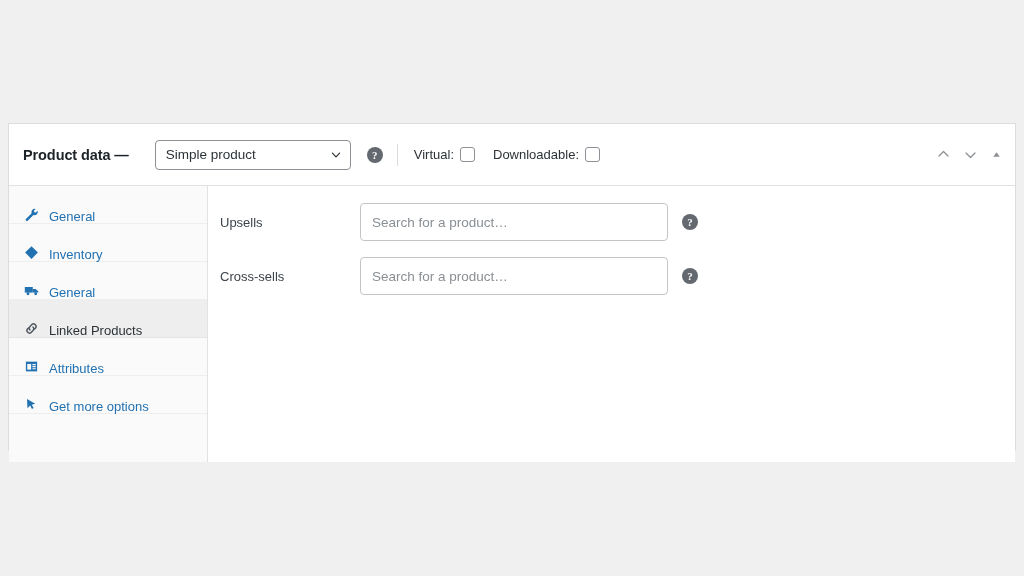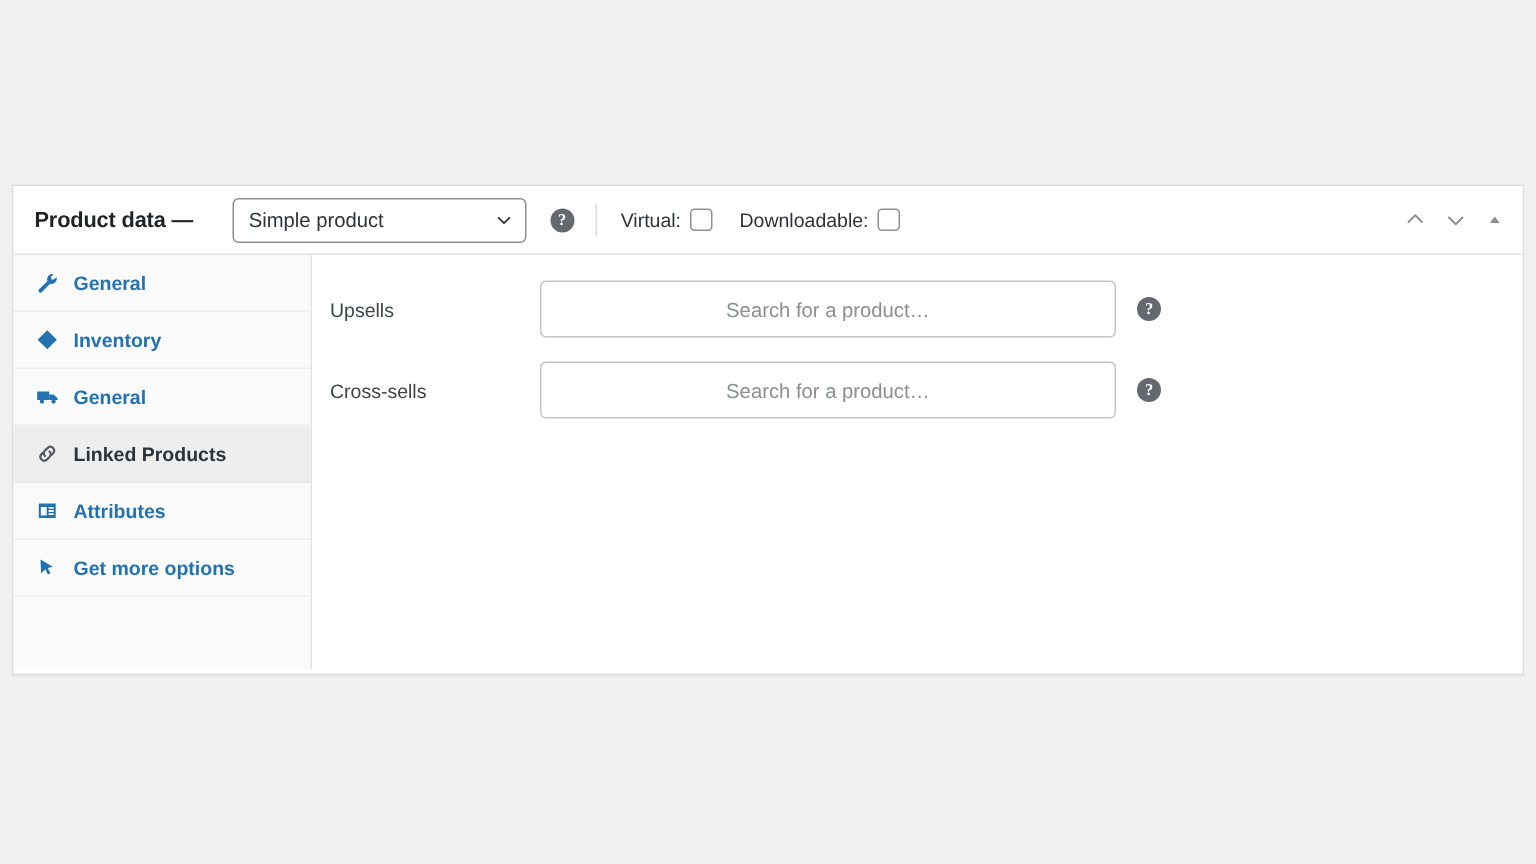--- a/index.html
+++ b/index.html
@@ -23,21 +23,21 @@
     height: 327px;
     background: #ffffff;
     border: 1px solid #dcdcde;
     box-sizing: border-box;
     box-shadow: 0 1px 1px rgba(0,0,0,0.04);
   }
 
   
   .panel-header {
     position: relative;
-    height: 46px;
+    height: 62px;
     box-sizing: border-box;
     border-bottom: 1px solid #e2e2e4;
     display: flex;
     align-items: center;
     padding-left: 14px;
     background: #fff;
   }
   .panel-title {
     font-size: 14.5px;
     font-weight: bold;
@@ -163,28 +163,27 @@
     background: #fafafa;
     padding: 0;
     margin: 0;
     list-style: none;
     position: relative;
   }
   .tab-item {
     height: 38px;
     box-sizing: border-box;
     display: flex;
-    align-items: center;
+    align-items: flex-end;
     padding-left: 14px;
     border-bottom: 1px solid #eeeeee;
     font-size: 13px;
     color: #2271b1;
     cursor: pointer;
     background: #fafafa;
-    font-weight: bold;
   }
   .tab-item.active {
     background: #eeeeee;
     color: #2c3338;
     border-bottom-color: #e4e4e4;
   }
   .tab-icon {
     width: 17px;
     height: 17px;
     margin-right: 9px;
@@ -217,32 +216,31 @@
     padding-left: 12px;
   }
   .field-label {
     width: 140px;
     flex: 0 0 auto;
     font-size: 13px;
     color: #3c434a;
     white-space: nowrap;
   }
   .field-input {
-    width: 384px;
+    width: 308px;
     height: 38px;
     box-sizing: border-box;
     border: 1px solid #c3c4c7;
     border-radius: 4px;
     background: #fff;
     font-family: "Liberation Sans", sans-serif;
     font-size: 13.5px;
     color: #2c3338;
     padding: 0 11px;
     outline: none;
-    text-align: center;
   }
   .field-input::placeholder {
     color: #8a8f94;
     opacity: 1;
   }
   .field-tip {
     margin-left: 14px;
   }
 </style>
 </head>

